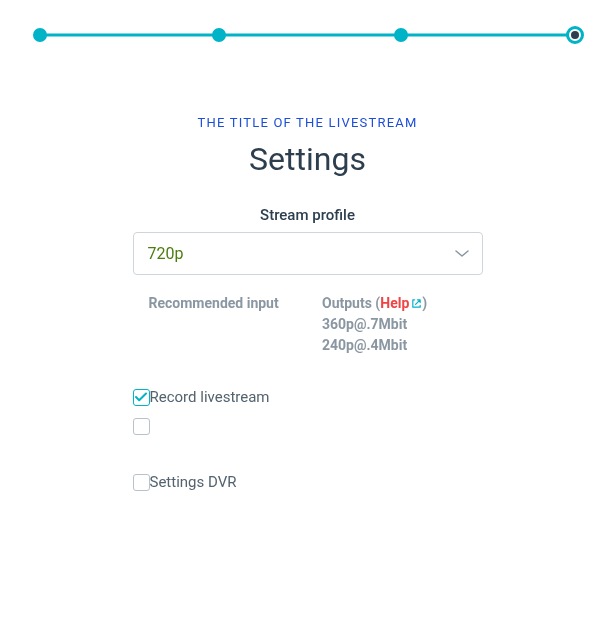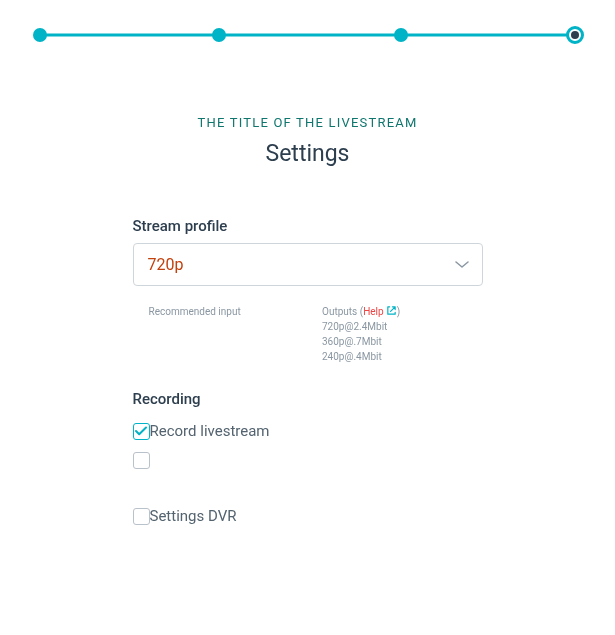--- a/index.html
+++ b/index.html
@@ -56,72 +56,74 @@
     width: 8px; height: 8px;
     background: #2d3e4e;
     border-radius: 50%;
     transform: translate(-50%, -50%);
   }
 
   .eyebrow {
     text-align: center;
     letter-spacing: 1.2px;
     font-size: 13px;
-    color: #0f766e;
+    color: #1d4ed8;
     margin-bottom: 10px;
   }
   h1 {
     text-align: center;
-    font-size: 23px;
+    font-size: 32px;
     font-weight: 400;
     color: #2d3e4e;
-    margin: 0 0 50px 0;
+    margin: 0 0 28px 0;
   }
 
   .form {
     width: 350px;
     margin: 0 auto;
   }
   .field-label {
     font-size: 15px;
     color: #2d3e4e;
     margin-bottom: 8px;
     font-weight: 500;
+    text-align: center;
   }
   .select {
     position: relative;
     width: 100%;
   }
   .select-box {
     width: 100%;
     border: 1px solid #cfd6db;
     border-radius: 4px;
     padding: 11px 40px 11px 14px;
     font-size: 16px;
-    color: #c2410c;
+    color: #4d7c0f;
     background: #fff;
     cursor: pointer;
     text-align: left;
   }
   .select-caret {
     position: absolute;
     right: 14px;
     top: 50%;
     transform: translateY(-50%);
     pointer-events: none;
   }
   .select-caret svg { display: block; }
 
   .info-grid {
     display: flex;
     gap: 23px;
     padding: 18px 10px 0 16px;
-    font-size: 10px;
+    font-size: 14px;
     color: #8a97a2;
     line-height: 1.5;
+    font-weight: bold;
   }
   .info-col { flex: 1; }
   .info-head { color: #8a97a2; }
   .help-link { color: #ef4444; cursor: pointer; }
   .help-link svg { vertical-align: -1px; margin-left: 2px; }
 
   .section {
     margin-top: 26px;
   }
   .check-row {
@@ -182,28 +184,26 @@
       <div class="info-col">
         <div class="info-head">Recommended input</div>
       </div>
       <div class="info-col">
         <div class="info-head">
           <span>Outputs</span>
           <span> (</span><span class="help-link"><span>Help</span><svg width="11" height="11" viewBox="0 0 12 12">
                 <path d="M4 2H2v8h8V8M7 2h3v3M10 2L5 7" stroke="#00b3c6" stroke-width="1.3" fill="none" stroke-linecap="round" stroke-linejoin="round"></path>
               </svg></span><span>)</span>
         </div>
-        <div>720p@2.4Mbit</div>
         <div>360p@.7Mbit</div>
         <div>240p@.4Mbit</div>
       </div>
     </div>
 
     <div class="section">
-      <div class="field-label">Recording</div>
       <div class="check-row">
         <div class="checkbox checked">
           <svg width="12" height="10" viewBox="0 0 12 10">
               <path d="M1 5l3.2 3.2L11 1.5" stroke="#00b3c6" stroke-width="2" fill="none" stroke-linecap="round" stroke-linejoin="round"></path>
             </svg>
         </div>
         <span class="check-label">Record livestream</span>
       </div>
       <div class="check-row">
         <div class="checkbox"></div>

